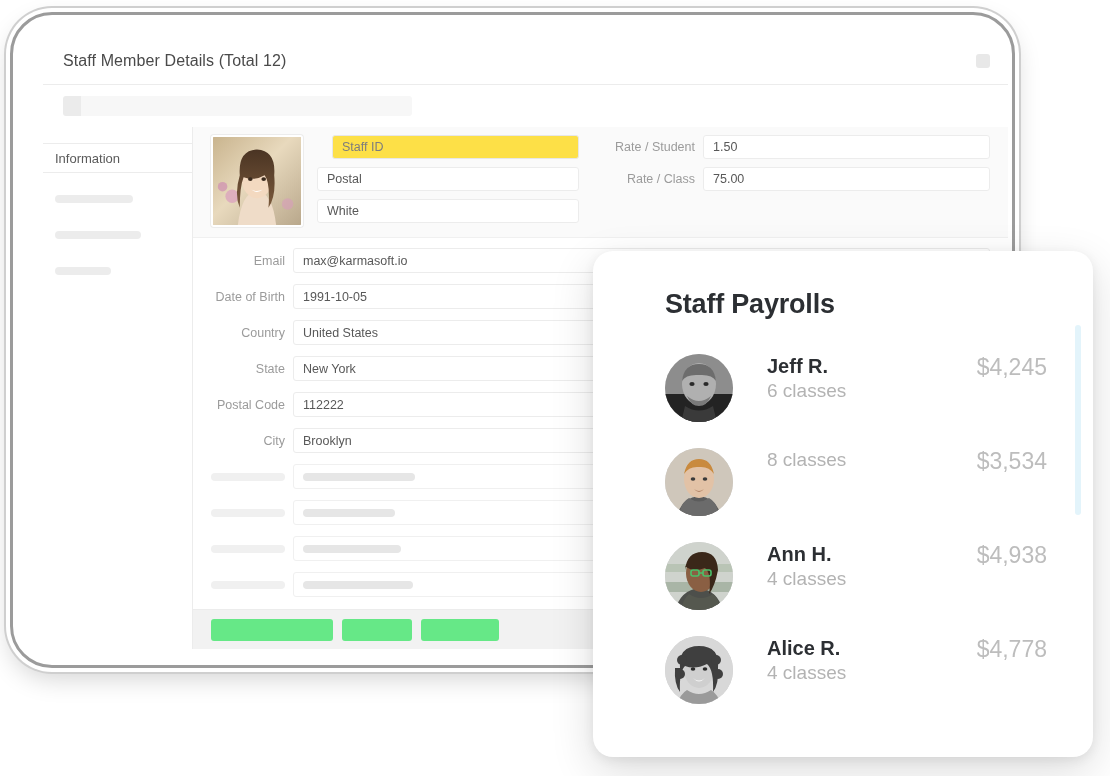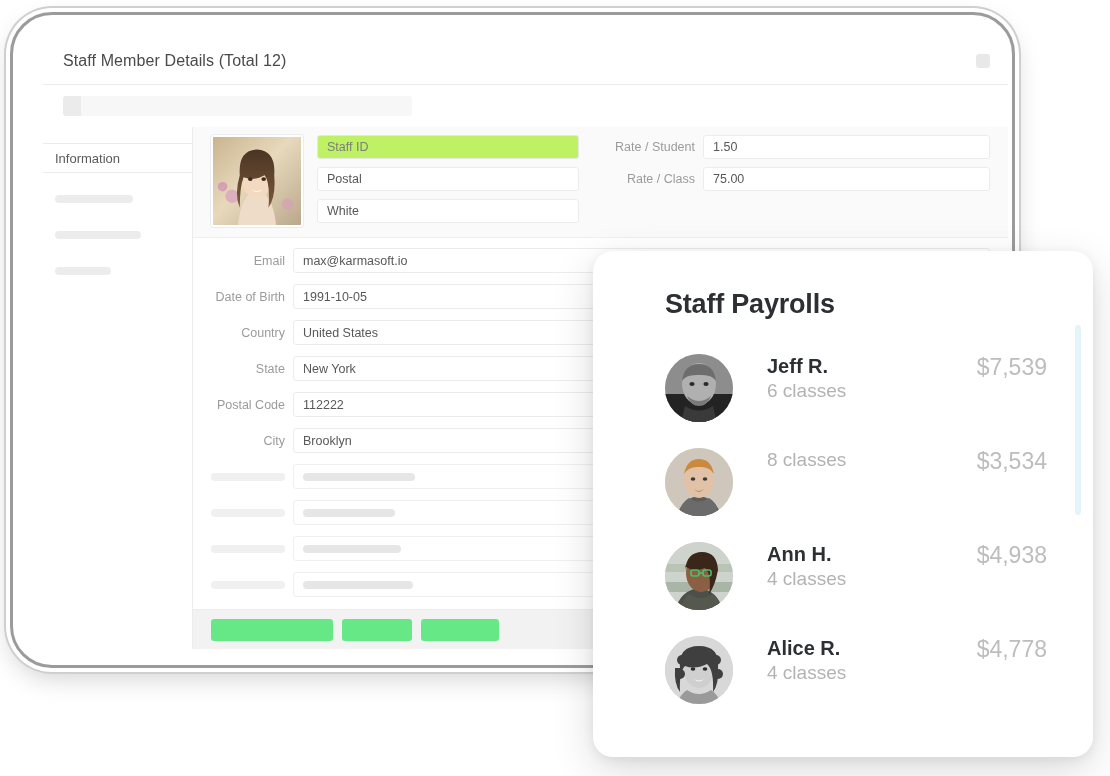--- a/index.html
+++ b/index.html
@@ -121,21 +121,21 @@
   .inp {
     height: 24px;
     border: 1px solid #ececec;
     border-radius: 3px;
     background: #ffffff;
     display: flex; align-items: center;
     padding: 0 9px;
     font-size: 12.5px; color: #585858;
     white-space: nowrap; overflow: hidden;
   }
-  .inp.readonly { background: #bef264; color: #7d7d7d; border-color: #e7e7e7; }
+  .inp.readonly { background: #fde047; color: #7d7d7d; border-color: #e7e7e7; margin-left: 15px; }
 
   .labeled-row { display: flex; align-items: center; gap: 8px; }
   .row-label {
     font-size: 12.5px; color: #9b9b9b;
     text-align: right; flex: none;
   }
   .labeled-row .inp { flex: 1; }
 
   
   .form-area {
@@ -365,21 +365,21 @@
             <ellipse cx="27" cy="30" rx="2.6" ry="2" fill="#2a2a2a"></ellipse>
             <ellipse cx="41" cy="30" rx="2.6" ry="2" fill="#2a2a2a"></ellipse>
             <path d="M22 42 q12 10 24 0 q-4 10 -12 10 q-8 0 -12 -10 z" fill="#7a7a7a"></path>
             <path d="M20 52 q14 9 28 0 q2 9 4 16 H16 q2 -7 4 -16 z" fill="#3a3a3a"></path>
           </svg>
         </div>
         <div class="p-info">
           <div class="p-name">Jeff R.</div>
           <div class="p-classes">6 classes</div>
         </div>
-        <div class="p-amount">$7,539</div>
+        <div class="p-amount">$4,245</div>
       </div>
 
       <div class="payroll-row">
         <div class="p-avatar">
           <svg viewBox="0 0 68 68" aria-hidden="true">
             <rect width="68" height="68" fill="#cfc7bb"></rect>
             <path d="M12 68 q4 -18 22 -20 q18 2 22 20 z" fill="#5c5c5c"></path>
             <ellipse cx="34" cy="31" rx="15" ry="19" fill="#e2c2a6"></ellipse>
             <path d="M19 26 q3 -15 15 -15 q12 0 15 15 q-5 -8 -15 -7 q-10 -1 -15 7 z" fill="#c98a3e"></path>
             <ellipse cx="28" cy="31" rx="2.3" ry="1.8" fill="#3a3a3a"></ellipse>

